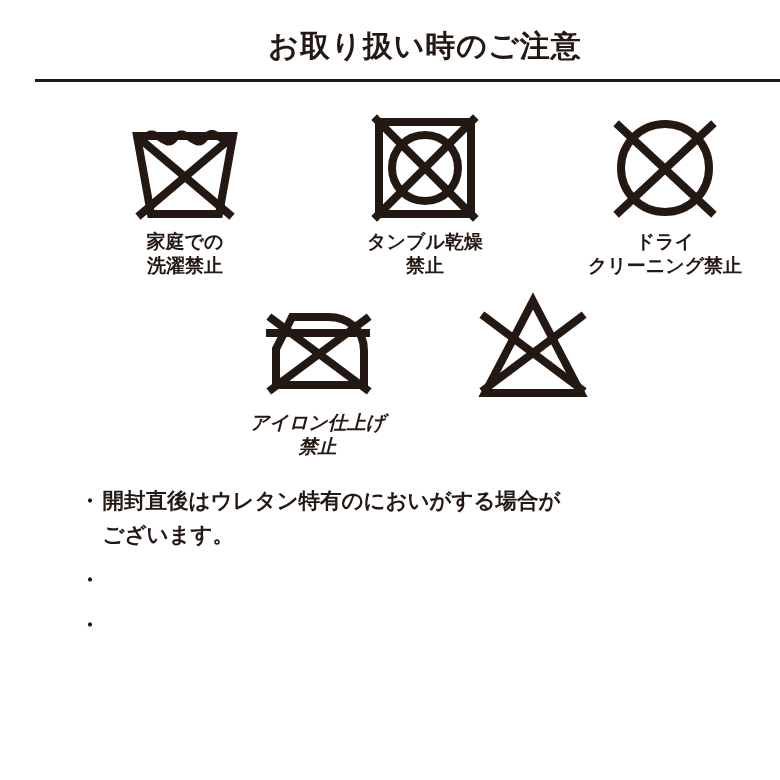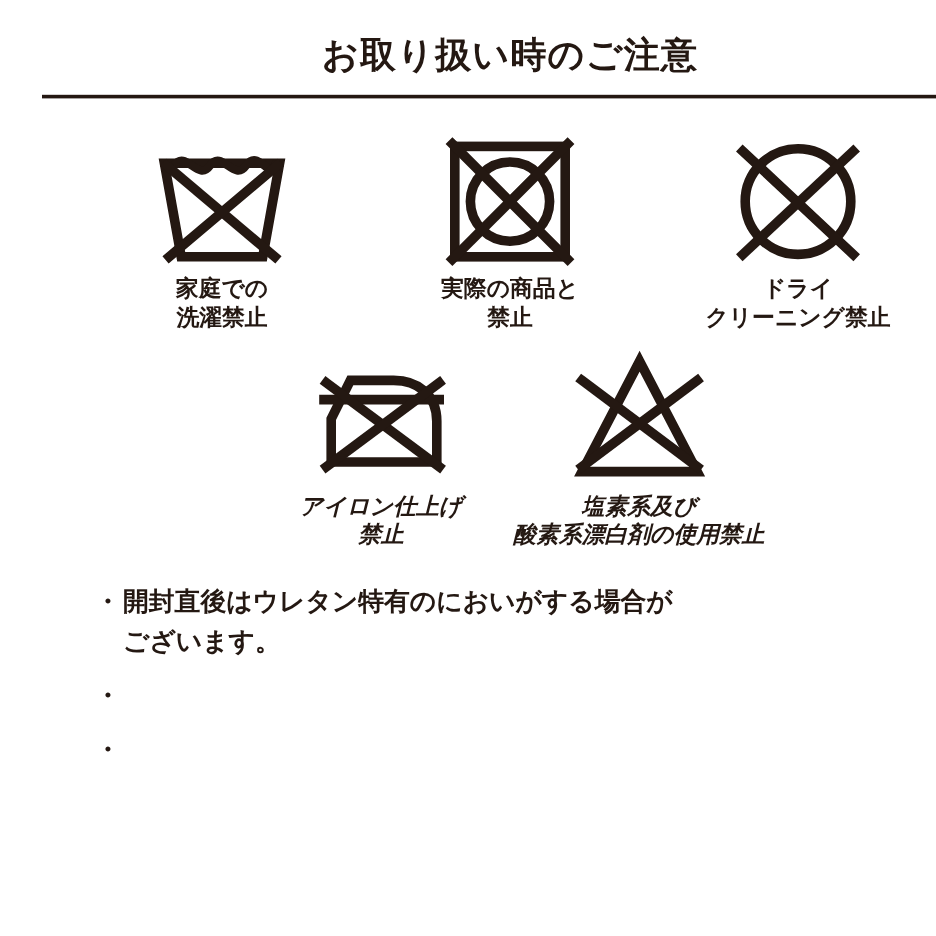--- a/index.html
+++ b/index.html
@@ -110,21 +110,21 @@
 
     <div class="sym">
       <svg class="glyph" viewBox="0 0 124 118">
         <g fill="none" stroke="#241812" stroke-width="8" stroke-linecap="square">
           <rect x="16" y="14" width="92" height="92"></rect>
           <circle cx="62" cy="60" r="33"></circle>
           <line x1="14" y1="12" x2="110" y2="108"></line>
           <line x1="110" y1="12" x2="14" y2="108"></line>
         </g>
       </svg>
-      <div class="caption">実際の商品と
+      <div class="caption">タンブル乾燥
 禁止</div>
     </div>
 
     <div class="sym">
       <svg class="glyph" viewBox="0 0 124 118">
         <g fill="none" stroke="#241812" stroke-width="8" stroke-linecap="square">
           <circle cx="62" cy="60" r="44"></circle>
           <line x1="16" y1="18" x2="108" y2="104"></line>
           <line x1="108" y1="18" x2="16" y2="104"></line>
         </g>
@@ -151,22 +151,20 @@
     </div>
 
     <div class="sym narrow">
       <svg class="glyph" viewBox="0 0 124 118">
         <g fill="none" stroke="#241812" stroke-width="8" stroke-linecap="square" stroke-linejoin="miter">
           <path d="M62,12 L110,104 L14,104 Z"></path>
           <line x1="14" y1="28" x2="110" y2="100"></line>
           <line x1="110" y1="28" x2="14" y2="100"></line>
         </g>
       </svg>
-      <div class="caption">塩素系及び
-酸素系漂白剤の使用禁止</div>
     </div>
 
   </div>
 
   <div class="notes">
     <div class="note">
       <span class="bullet">・</span>
       <span class="note-text">開封直後はウレタン特有のにおいがする場合が
 ございます。</span>
     </div>

